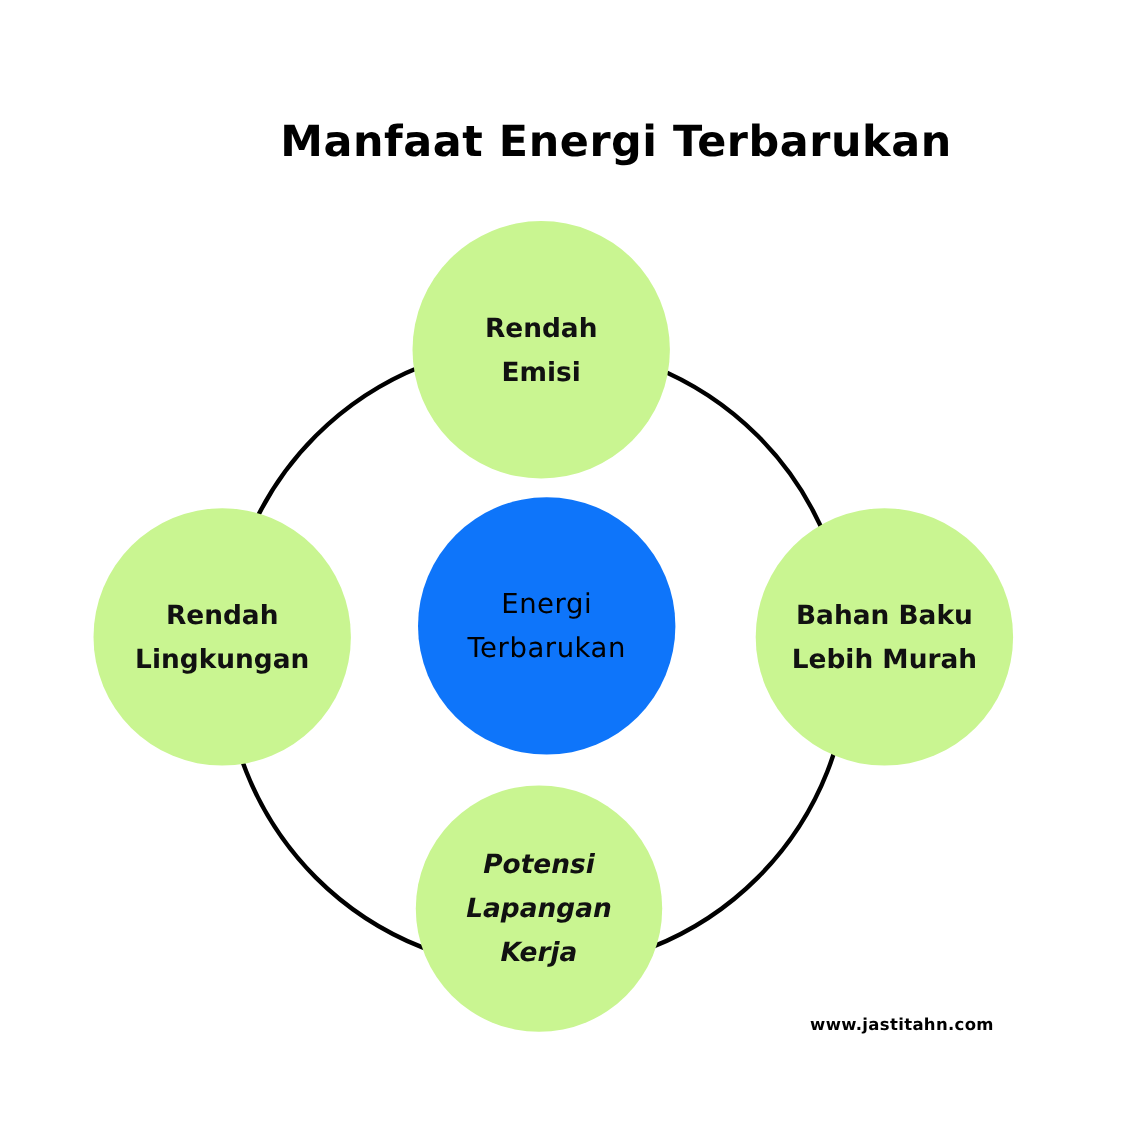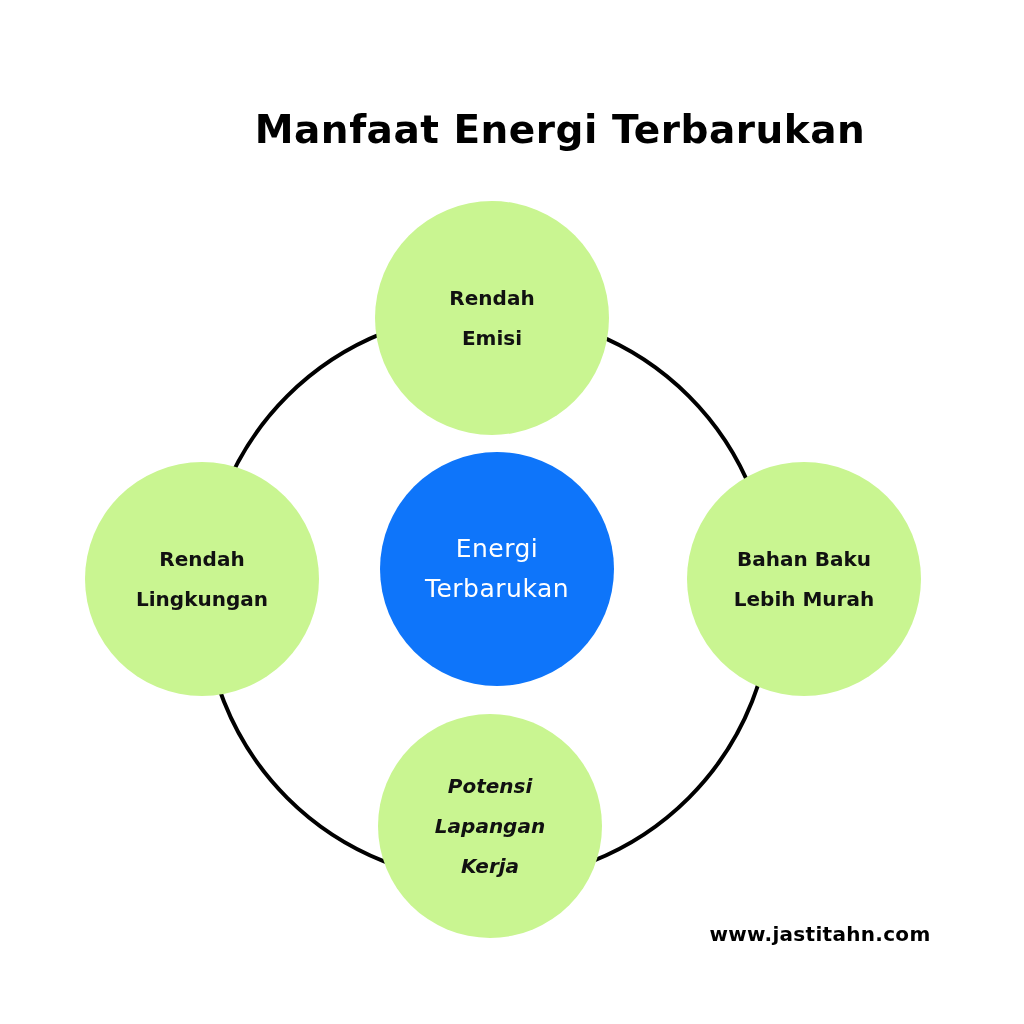--- a/index.html
+++ b/index.html
@@ -36,45 +36,45 @@
       position: absolute;
       border-radius: 50%;
       display: flex;
       align-items: center;
       justify-content: center;
       text-align: center;
       box-sizing: border-box;
     }
     .node .label {
       display: block;
-      font-size: 20px;
+      font-size: 24px;
       font-weight: bold;
       line-height: 40px;
       white-space: pre-line;
     }
     .node.benefit {
       background: #C9F591;
       color: #111111;
     }
     .node.center {
       background: #0E75FA;
-      color: #ffffff;
+      color: #000000;
     }
     .node.center .label {
       font-weight: normal;
       font-size: 25px;
       letter-spacing: 0.5px;
     }
     .footer {
       position: absolute;
       left: 700px;
       top: 922px;
       width: 240px;
       text-align: center;
-      font-size: 20px;
+      font-size: 15px;
       font-weight: bold;
       letter-spacing: 0.3px;
     }
   </style>
 </head>
 <body>
 
 <div class="title">Manfaat Energi Terbarukan</div>
 
 <svg class="ring" width="1024" height="1024">

